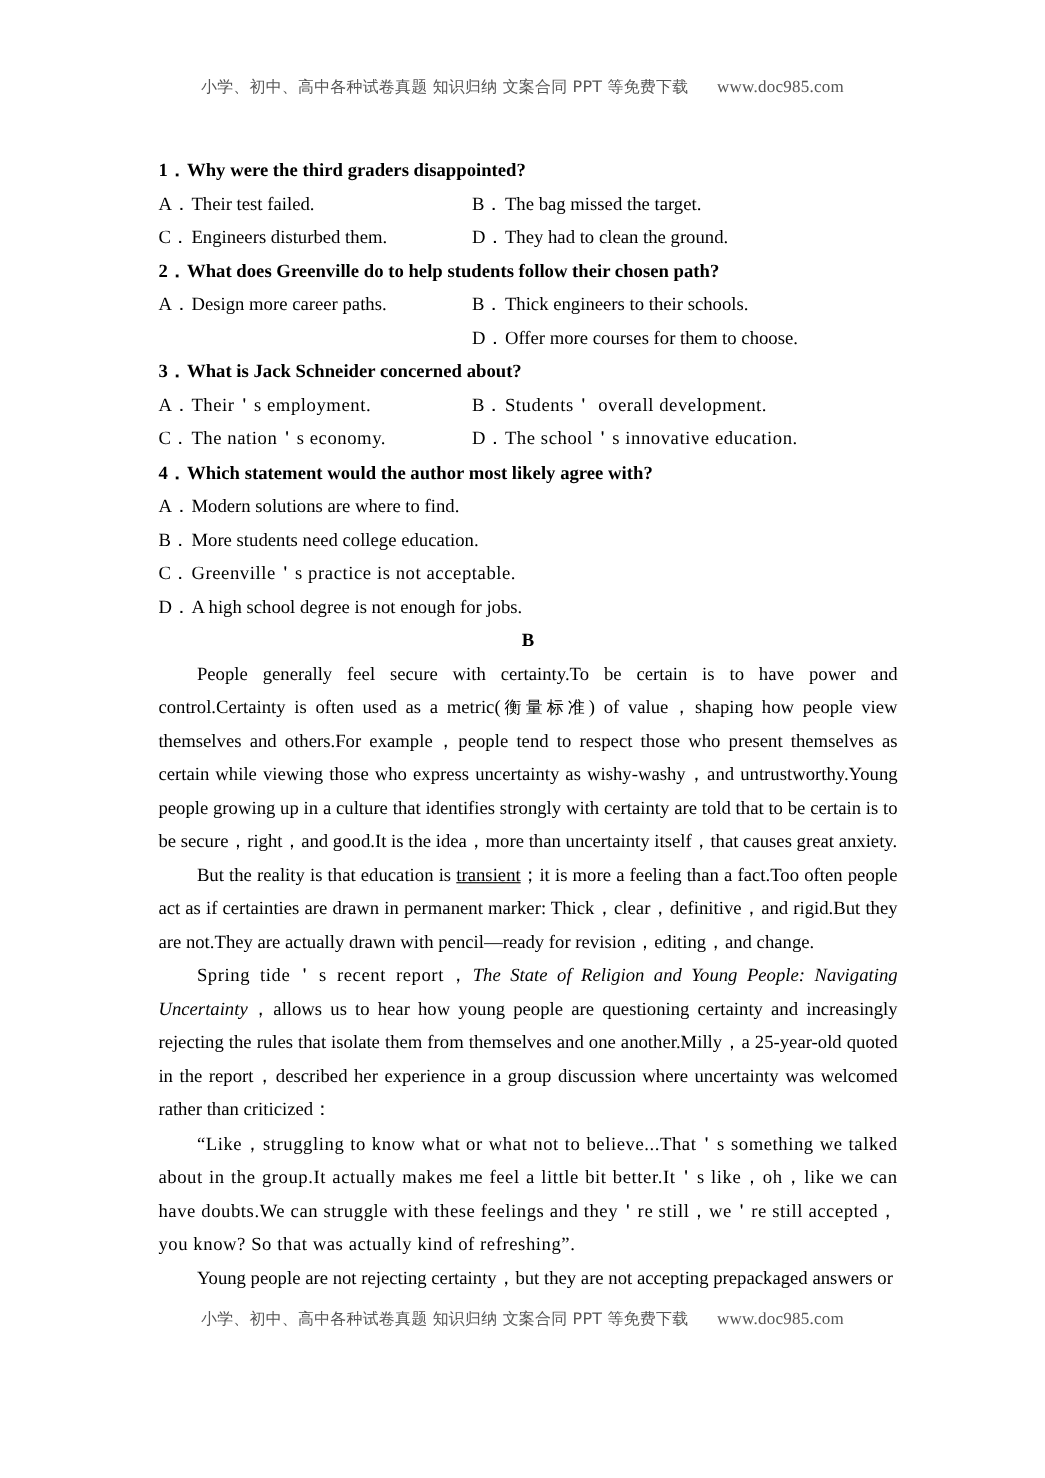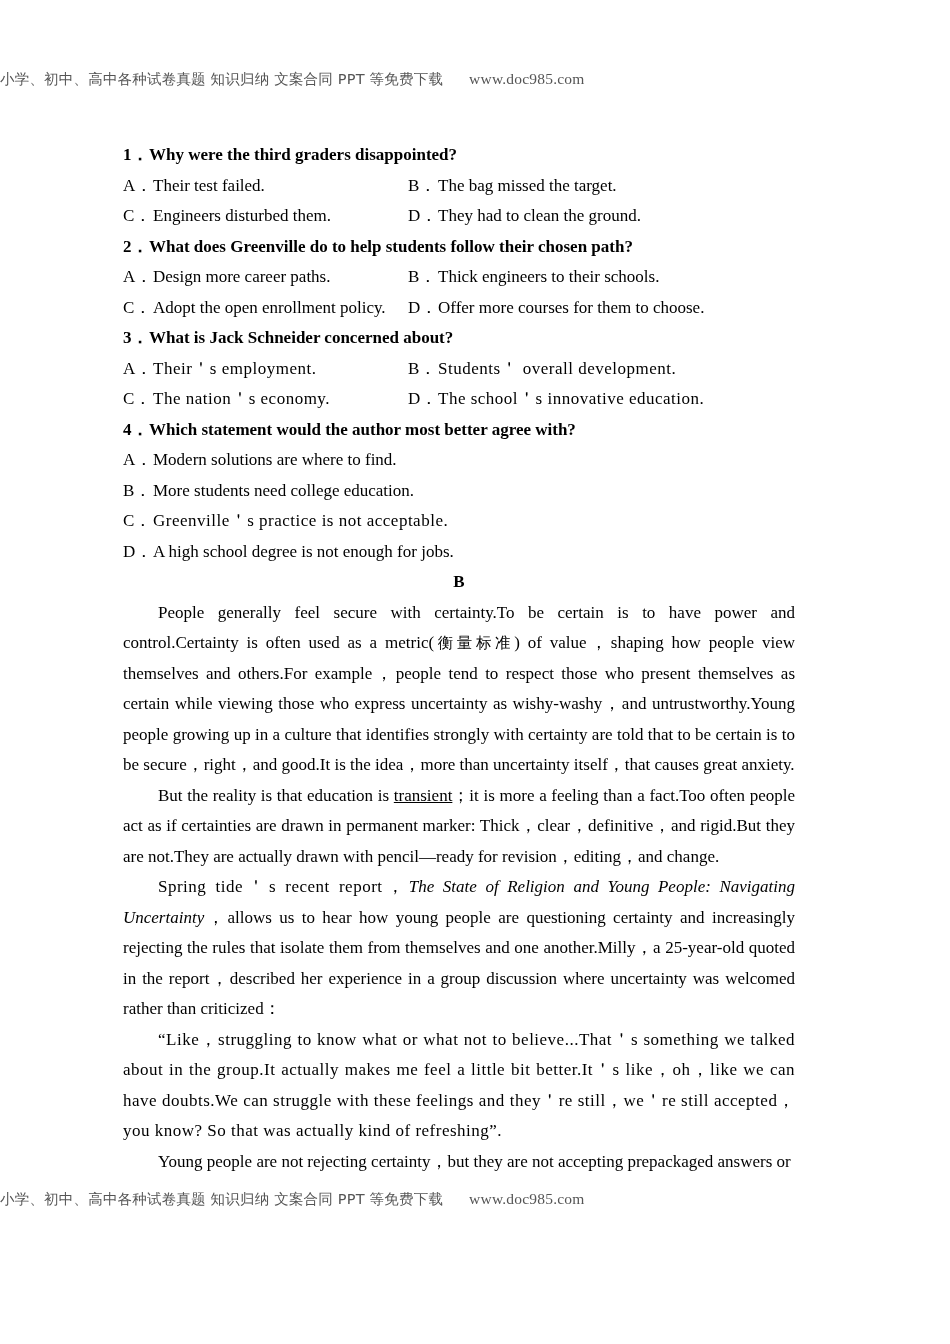--- a/index.html
+++ b/index.html
@@ -19,36 +19,36 @@
     background: #ffffff;
     overflow: hidden;
     box-sizing: border-box;
   }
 
   
   .running {
     position: absolute;
     left: 0;
     width: 950px;
-    text-align: left;
+    text-align: center;
     font-size: 15.5px;
     color: #555555;
     letter-spacing: 0.2px;
     white-space: nowrap;
   }
   .running .cn { font-family: "DejaVu Sans", "Liberation Sans", sans-serif; font-size: 14.5px; }
   .running .gap { display: inline-block; width: 26px; }
   .running .url { font-family: "Liberation Serif", serif; font-size: 15.5px; }
   #page-header { top: 70px; }
   #page-footer { top: 1190px; }
 
   
   .content {
     position: absolute;
-    left: 123px;
+    left: 144px;
     top: 140px;
     width: 672px;
   }
 
   
   .q-block { margin: 0 0 0 0; }
   .q-stem {
     font-weight: bold;
     font-size: 17px;
     line-height: 30.5px;
@@ -134,39 +134,38 @@
       </div>
     </div>
 
     <div class="q-block">
       <div class="q-stem"><span class="q-num">2．</span><span>What does Greenville do to help students follow their chosen path?</span></div>
       <div class="opt-row">
         <span class="opt opt-a"><span class="opt-letter">A．</span><span>Design more career paths.</span></span>
         <span class="opt opt-b"><span class="opt-letter">B．</span><span>Thick engineers to their schools.</span></span>
       </div>
       <div class="opt-row">
-        <span class="opt opt-c"><span class="opt-letter">C．</span><span>Adopt the open enrollment policy.</span></span>
         <span class="opt opt-d"><span class="opt-letter">D．</span><span>Offer more courses for them to choose.</span></span>
       </div>
     </div>
 
     <div class="q-block">
       <div class="q-stem"><span class="q-num">3．</span><span>What is Jack Schneider concerned about?</span></div>
       <div class="opt-row">
         <span class="opt opt-a"><span class="opt-letter">A．</span><span class="apos">Their＇s employment.</span></span>
         <span class="opt opt-b"><span class="opt-letter">B．</span><span class="apos">Students＇ overall development.</span></span>
       </div>
       <div class="opt-row">
         <span class="opt opt-c"><span class="opt-letter">C．</span><span class="apos">The nation＇s economy.</span></span>
         <span class="opt opt-d"><span class="opt-letter">D．</span><span class="apos">The school＇s innovative education.</span></span>
       </div>
     </div>
 
     <div class="q-block">
-      <div class="q-stem"><span class="q-num">4．</span><span>Which statement would the author most better agree with?</span></div>
+      <div class="q-stem"><span class="q-num">4．</span><span>Which statement would the author most likely agree with?</span></div>
       <div class="opt-single"><span class="opt-letter">A．</span><span>Modern solutions are where to find.</span></div>
       <div class="opt-single"><span class="opt-letter">B．</span><span>More students need college education.</span></div>
       <div class="opt-single"><span class="opt-letter">C．</span><span class="apos">Greenville＇s practice is not acceptable.</span></div>
       <div class="opt-single"><span class="opt-letter">D．</span><span>A high school degree is not enough for jobs.</span></div>
     </div>
 
     <div class="section-letter">B</div>
 
     <p class="para"><span>People generally feel secure with certainty.To be certain is to have power and control.Certainty is often used as a metric(</span><span class="cjk">衡量标准</span><span>) of value，shaping how people view themselves and others.For example，people tend to respect those who present themselves as certain while viewing those who express uncertainty as wishy-washy，and untrustworthy.Young people growing up in a culture that identifies strongly with certainty are told that to be certain is to be secure，right，and good.It is the idea，more than uncertainty itself，that causes great anxiety.</span></p>
 

